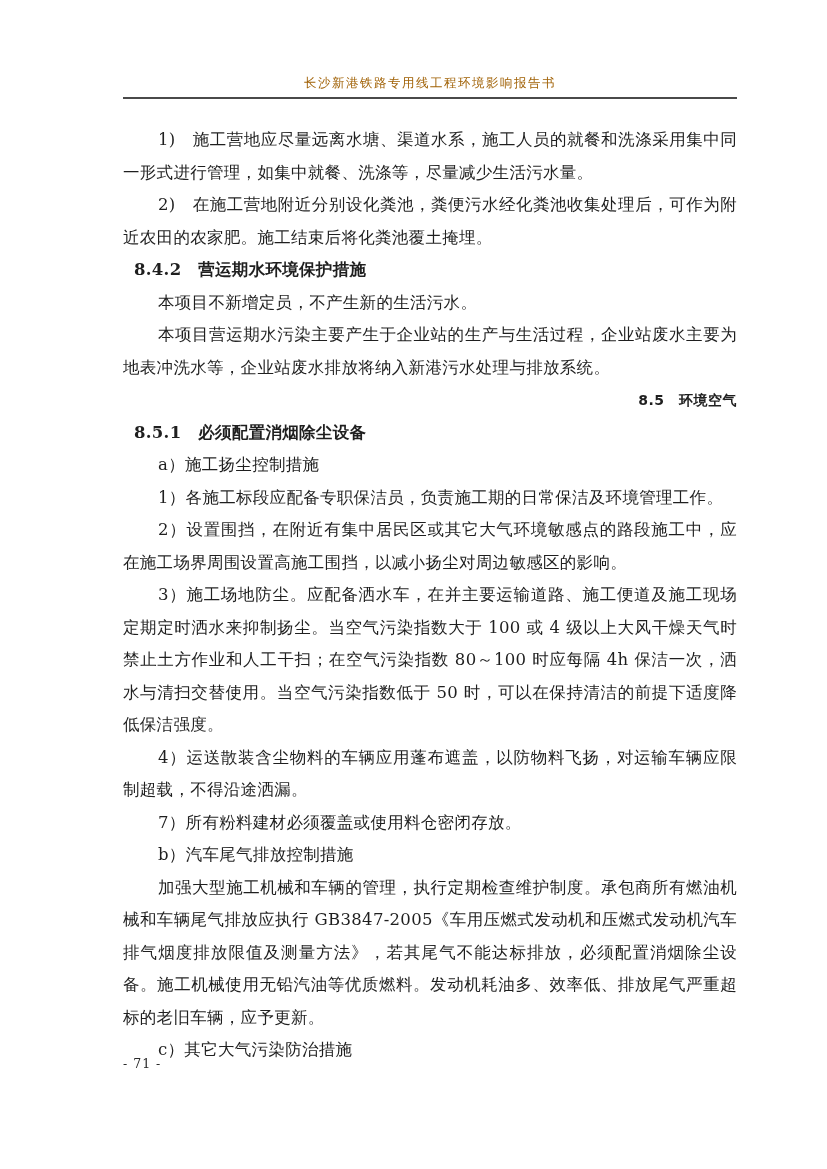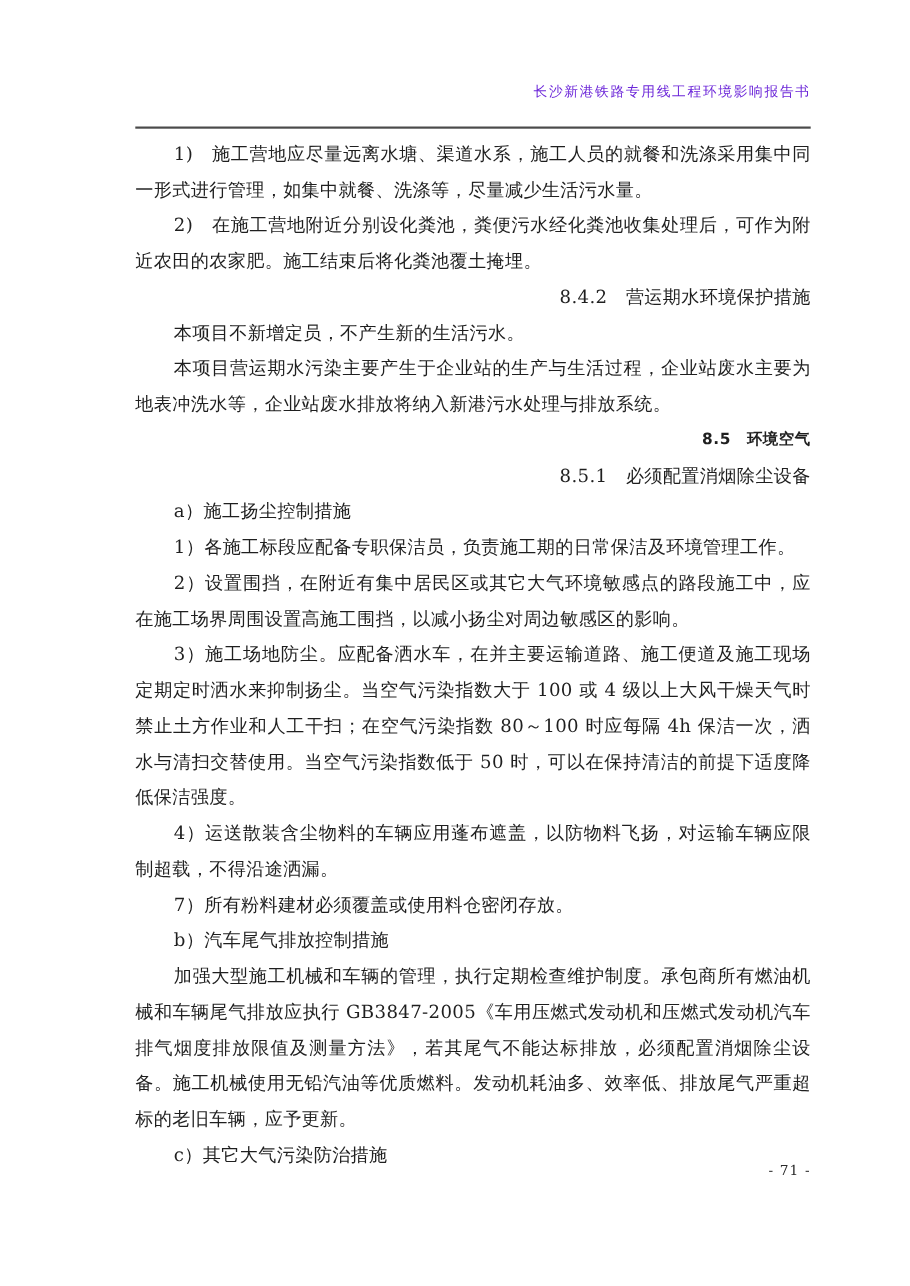--- a/index.html
+++ b/index.html
@@ -14,66 +14,66 @@
     background: #ffffff;
     overflow: hidden;
     font-family: "DejaVu Serif", "Liberation Serif", serif;
     color: #1f1f1f;
   }
   .header {
     position: absolute;
     top: 74px;
     left: 123px;
     width: 614px;
-    text-align: right;
+    text-align: center;
     font-size: 12.5px;
     letter-spacing: 1.5px;
     line-height: 18px;
-    padding-bottom: 23px;
+    padding-bottom: 5px;
     border-bottom: 2px solid #4a4a4a;
-    color: #6d28d9;
+    color: #a16207;
   }
   .content {
     position: absolute;
     top: 124px;
     left: 123px;
     width: 614px;
     text-align: justify;
     text-justify: inter-ideograph;
   }
   .content p, .content h2, .content h3 {
     margin: 0;
     line-height: 32.5px;
   }
   .para {
     font-size: 16.5px;
     letter-spacing: 0.3px;
     text-indent: 35px;
   }
   .h3 {
     font-size: 16.5px;
-    font-weight: normal;
+    font-weight: bold;
     text-indent: 11px;
-    text-align: right;
+    text-align: left;
     letter-spacing: 0.3px;
   }
   .h2 {
     font-size: 14px;
     font-weight: bold;
     font-family: "DejaVu Sans", "Liberation Sans", sans-serif;
     text-indent: 7px;
     text-align: right;
     letter-spacing: 0.5px;
   }
   .footer {
     position: absolute;
     top: 1056px;
     left: 123px;
     width: 614px;
-    text-align: right;
+    text-align: left;
     font-size: 12.5px;
     letter-spacing: 1px;
     color: #2a2a2a;
   }
 </style>
 </head>
 <body>
 
 <div class="page">
 

